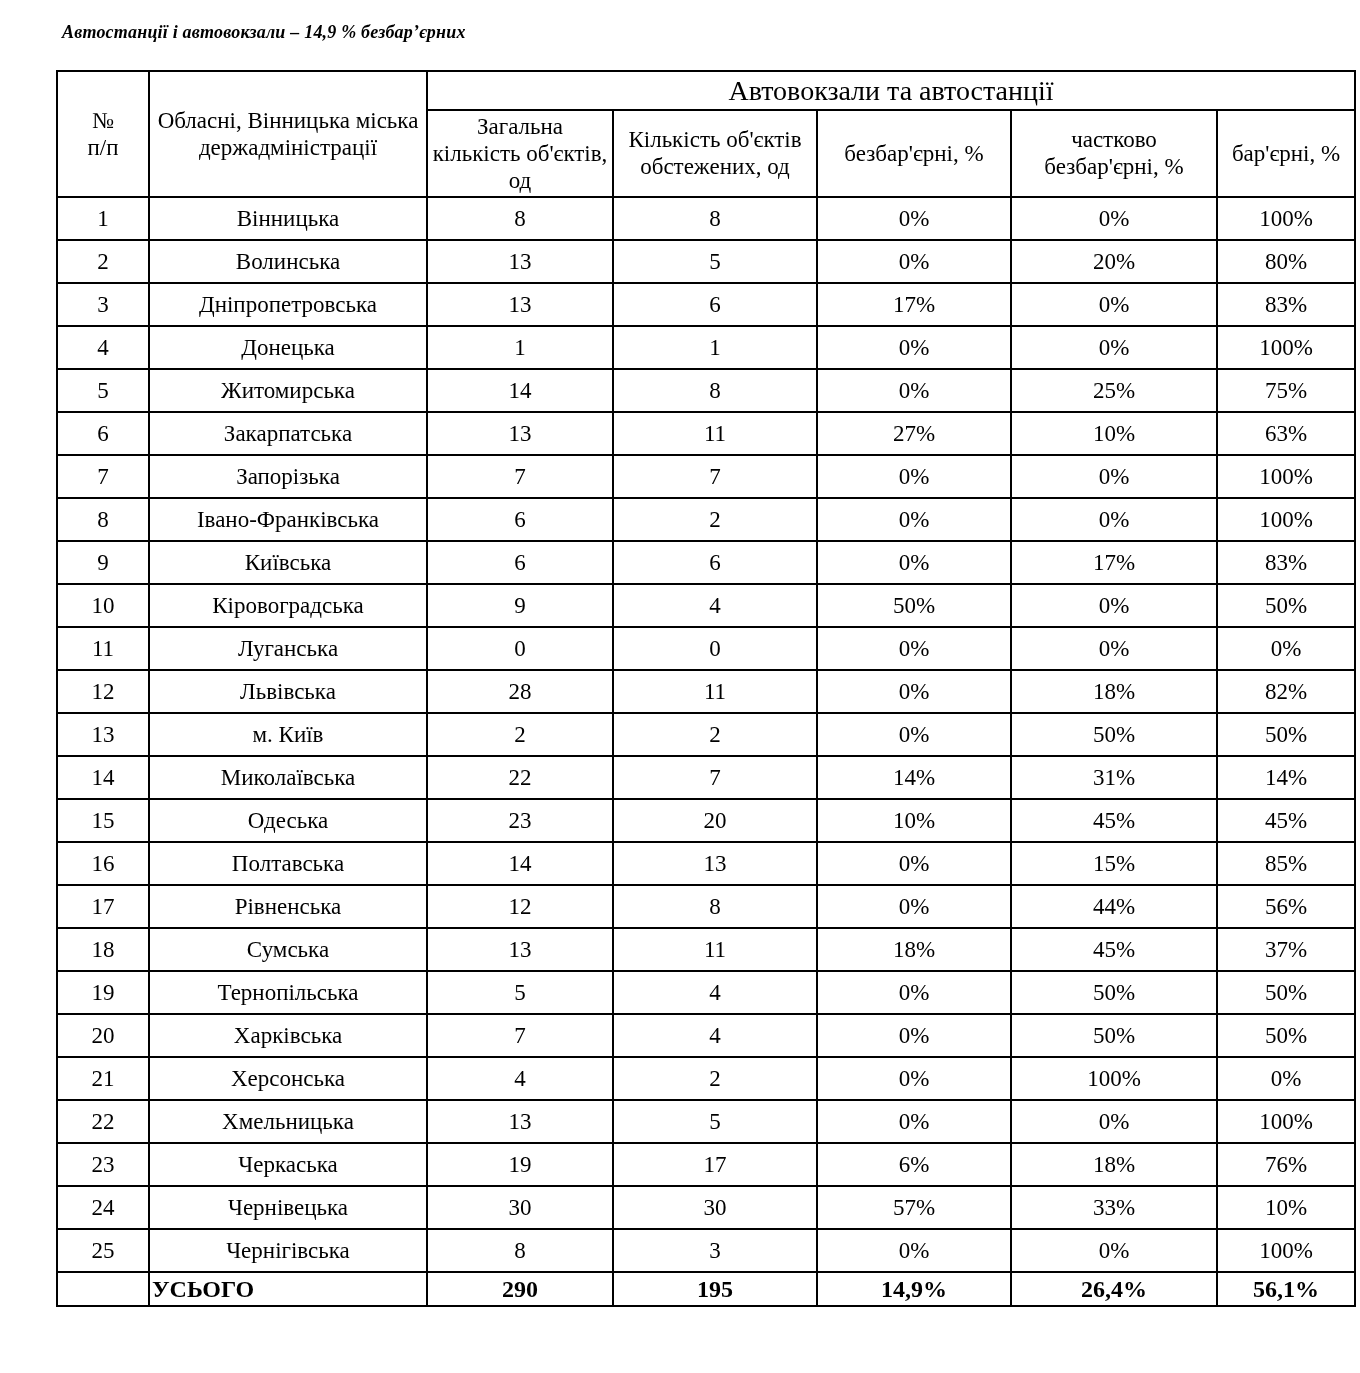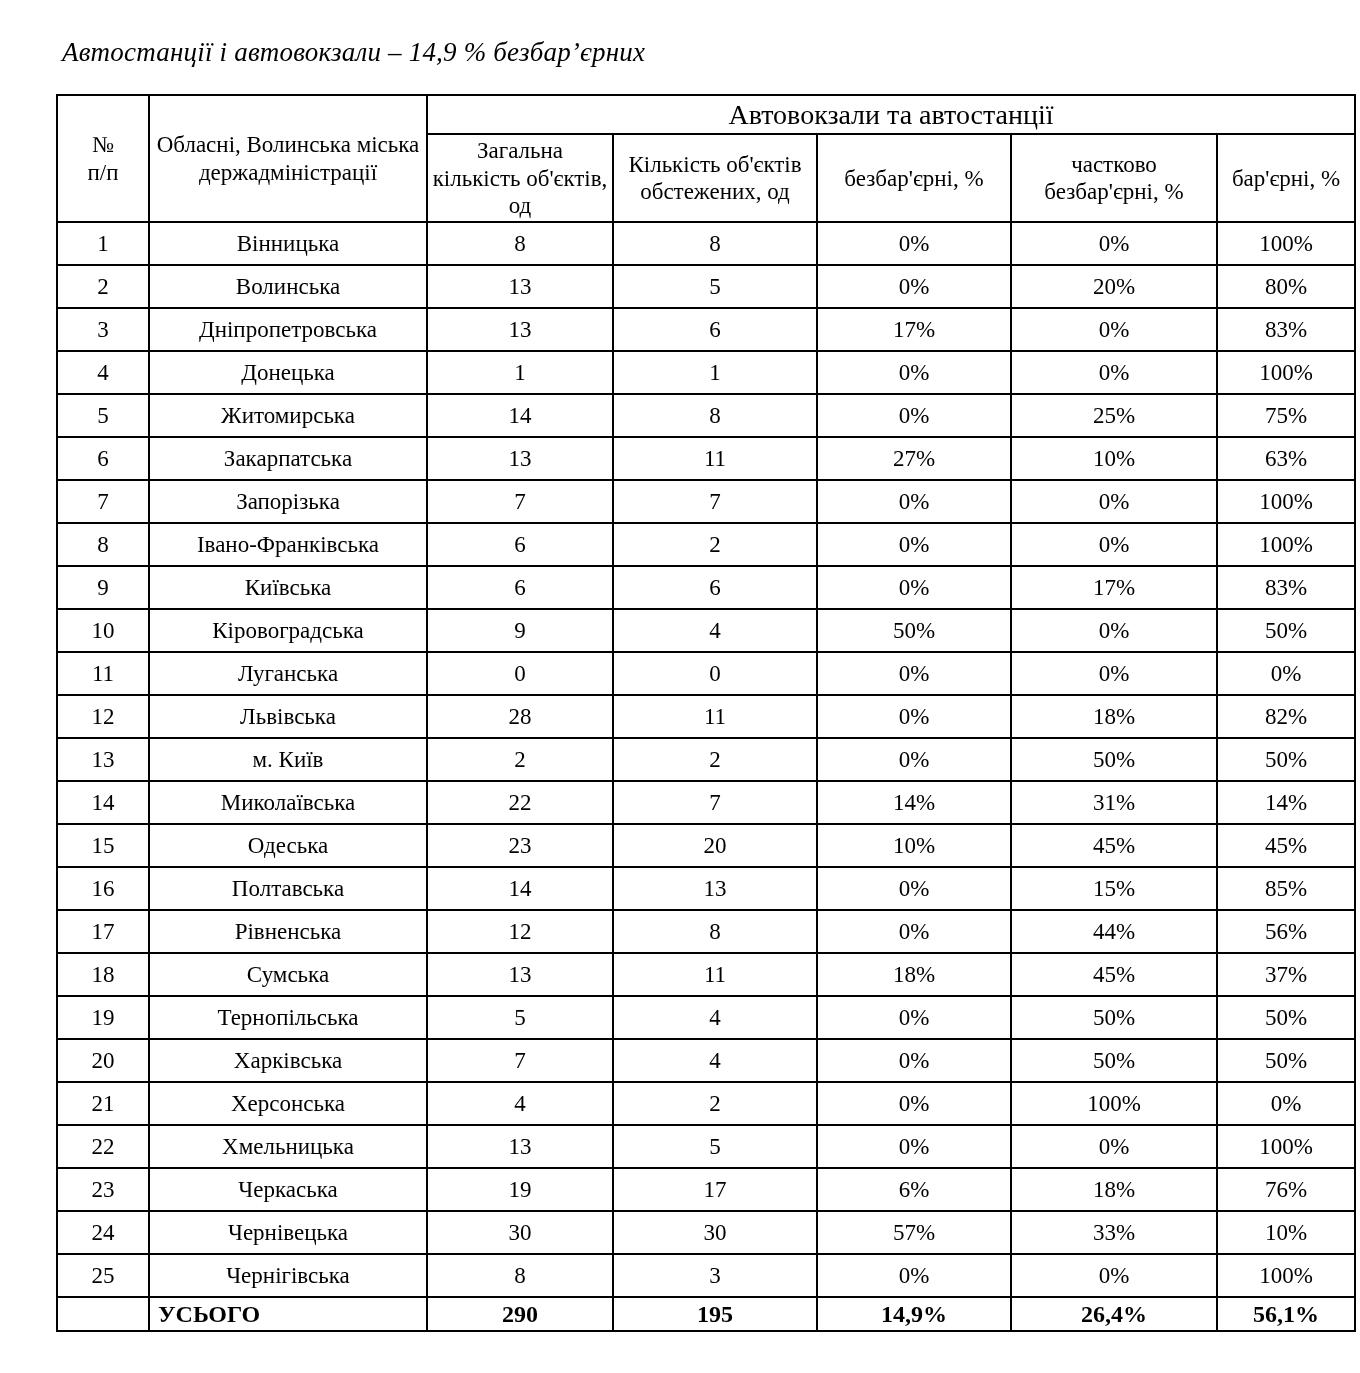--- a/index.html
+++ b/index.html
@@ -13,24 +13,24 @@
     font-family: "Liberation Serif", serif;
     color: #000000;
     position: relative;
   }
   .page {
     padding: 22px 56px 0 56px;
     box-sizing: border-box;
   }
   .doc-title {
     font-style: italic;
-    font-weight: normal;
-    font-size: 27px;
+    font-weight: bold;
+    font-size: 18px;
     line-height: 1.2;
-    margin: 14px 0 26px 6px;
+    margin: 0 0 26px 6px;
     letter-spacing: 0.2px;
   }
   table.report {
     border-collapse: collapse;
     width: 1248px;
     table-layout: fixed;
     font-size: 23px;
   }
   table.report th,
   table.report td {
@@ -65,21 +65,21 @@
   td.region {
     text-align: left;
     padding-left: 14px;
   }
   tr.total-row td {
     font-weight: bold;
     font-size: 24px;
   }
   tr.total-row td.region {
     text-align: left;
-    padding-left: 8px;
+    padding-left: 2px;
   }
   tr.data-row td {
     height: 37px;
   }
 </style>
 </head>
 <body>
 
 <div class="page">
 
@@ -94,21 +94,21 @@
       <col class="c-free">
       <col class="c-part">
       <col class="c-barr">
     </colgroup>
     <thead>
       <tr>
         <th rowspan="2" class="head-tall">
           <div>№</div>
           <div>п/п</div>
         </th>
-        <th rowspan="2" class="head-tall">Обласні, Волинська міська держадміністрації</th>
+        <th rowspan="2" class="head-tall">Обласні, Вінницька міська держадміністрації</th>
         <th colspan="5" class="head-group">Автовокзали та автостанції</th>
       </tr>
       <tr>
         <th class="head-sub">Загальна кількість об'єктів, од</th>
         <th class="head-sub">Кількість об'єктів обстежених, од</th>
         <th class="head-sub">безбар'єрні, %</th>
         <th class="head-sub">частково безбар'єрні, %</th>
         <th class="head-sub">бар'єрні, %</th>
       </tr>
     </thead>

